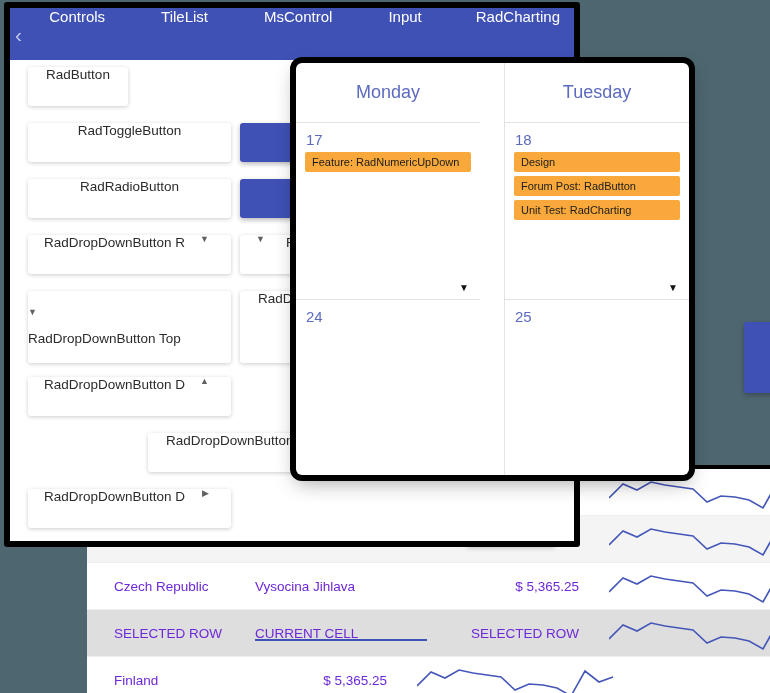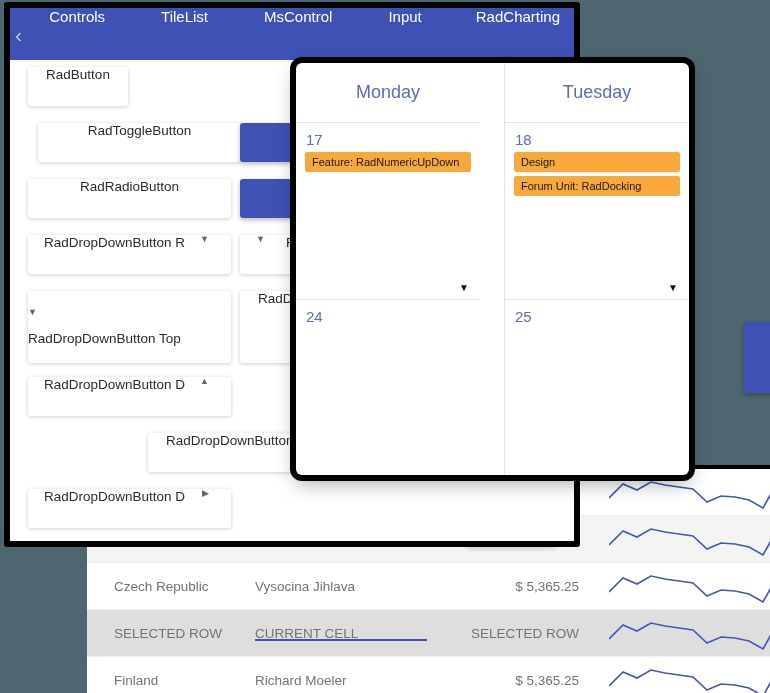--- a/index.html
+++ b/index.html
@@ -45,21 +45,21 @@
     box-sizing: border-box;
   }
   .grid-row.alt {
     background: #f4f4f4;
   }
   .grid-row.selected {
     background: #dedede;
   }
   .cell {
     font-size: 13.5px;
-    color: #737373;
+    color: #6d28d9;
     padding: 0 8px;
     box-sizing: border-box;
     white-space: nowrap;
     overflow: hidden;
   }
   .cell.c-country { width: 160px; padding-left: 27px; }
   .cell.c-name    { width: 192px; }
   .cell.c-amount  { width: 158px; text-align: right; padding-right: 18px;}
   .cell.c-spark   { flex: 1; padding-left: 12px; }
   .cell.current-cell {
@@ -328,21 +328,20 @@
         <div class="cell c-name current-cell">CURRENT CELL</div>
         <div class="cell c-amount">SELECTED ROW</div>
         <div class="cell c-spark sparkline">
           <svg width="200" height="40" viewBox="0 0 200 40">
             <polyline fill="none" stroke="#4456b8" stroke-width="1.6" points="0,26 14,12 28,18 42,10 56,13 70,15 84,17 98,30 112,24 126,25 140,28 154,36 168,11 182,22 196,17"></polyline>
           </svg>
         </div>
       </div>
       <div class="grid-row">
         <div class="cell c-country">Finland</div>
-        <div class="cell c-name">Richard Moeler</div>
         <div class="cell c-amount">$ 5,365.25</div>
         <div class="cell c-spark sparkline">
           <svg width="200" height="40" viewBox="0 0 200 40">
             <polyline fill="none" stroke="#4456b8" stroke-width="1.6" points="0,26 14,12 28,18 42,10 56,13 70,15 84,17 98,30 112,24 126,25 140,28 154,36 168,11 182,22 196,17"></polyline>
           </svg>
         </div>
       </div>
     </div>
 
   <div class="blue-sliver"></div>
@@ -375,21 +374,21 @@
           <span>RadCharting</span>
         </div>
     </div>
 
     <div class="controls-body">
 
       <div class="btn" style="left:18px; top:7px; width:100px; height:39px;">
         <span class="lbl">RadButton</span>
       </div>
 
-      <div class="btn" style="left:28px; top:63px; width:203px; height:39px;">
+      <div class="btn" style="left:18px; top:63px; width:203px; height:39px;">
         <span class="lbl">RadToggleButton</span>
       </div>
 
       <div class="btn" style="left:18px; top:119px; width:203px; height:39px;">
         <span class="lbl">RadRadioButton</span>
       </div>
 
       <div class="btn with-right-caret" style="left:18px; top:175px; width:203px; height:39px;">
         <span class="lbl">RadDropDownButton R</span>
         <span class="caret">▼</span>
@@ -448,21 +447,22 @@
           <div class="day-num">24</div>
           <div class="appt-list"></div>
         </div>
       </div>
       <div class="sched-col">
         <div class="sched-head">Tuesday</div>
         <div class="sched-day">
           <div class="day-num">18</div>
           <div class="appt-list">
             <div class="appt">Design</div>
-            <div class="appt">Forum Unit: RadDocking</div>
+            <div class="appt">Forum Post: RadButton</div>
+            <div class="appt">Unit Test: RadCharting</div>
           </div>
           <div class="more-arrow">▼</div>
         </div>
         <div class="sched-day">
           <div class="day-num">25</div>
           <div class="appt-list"></div>
         </div>
       </div>
     </div>
 

